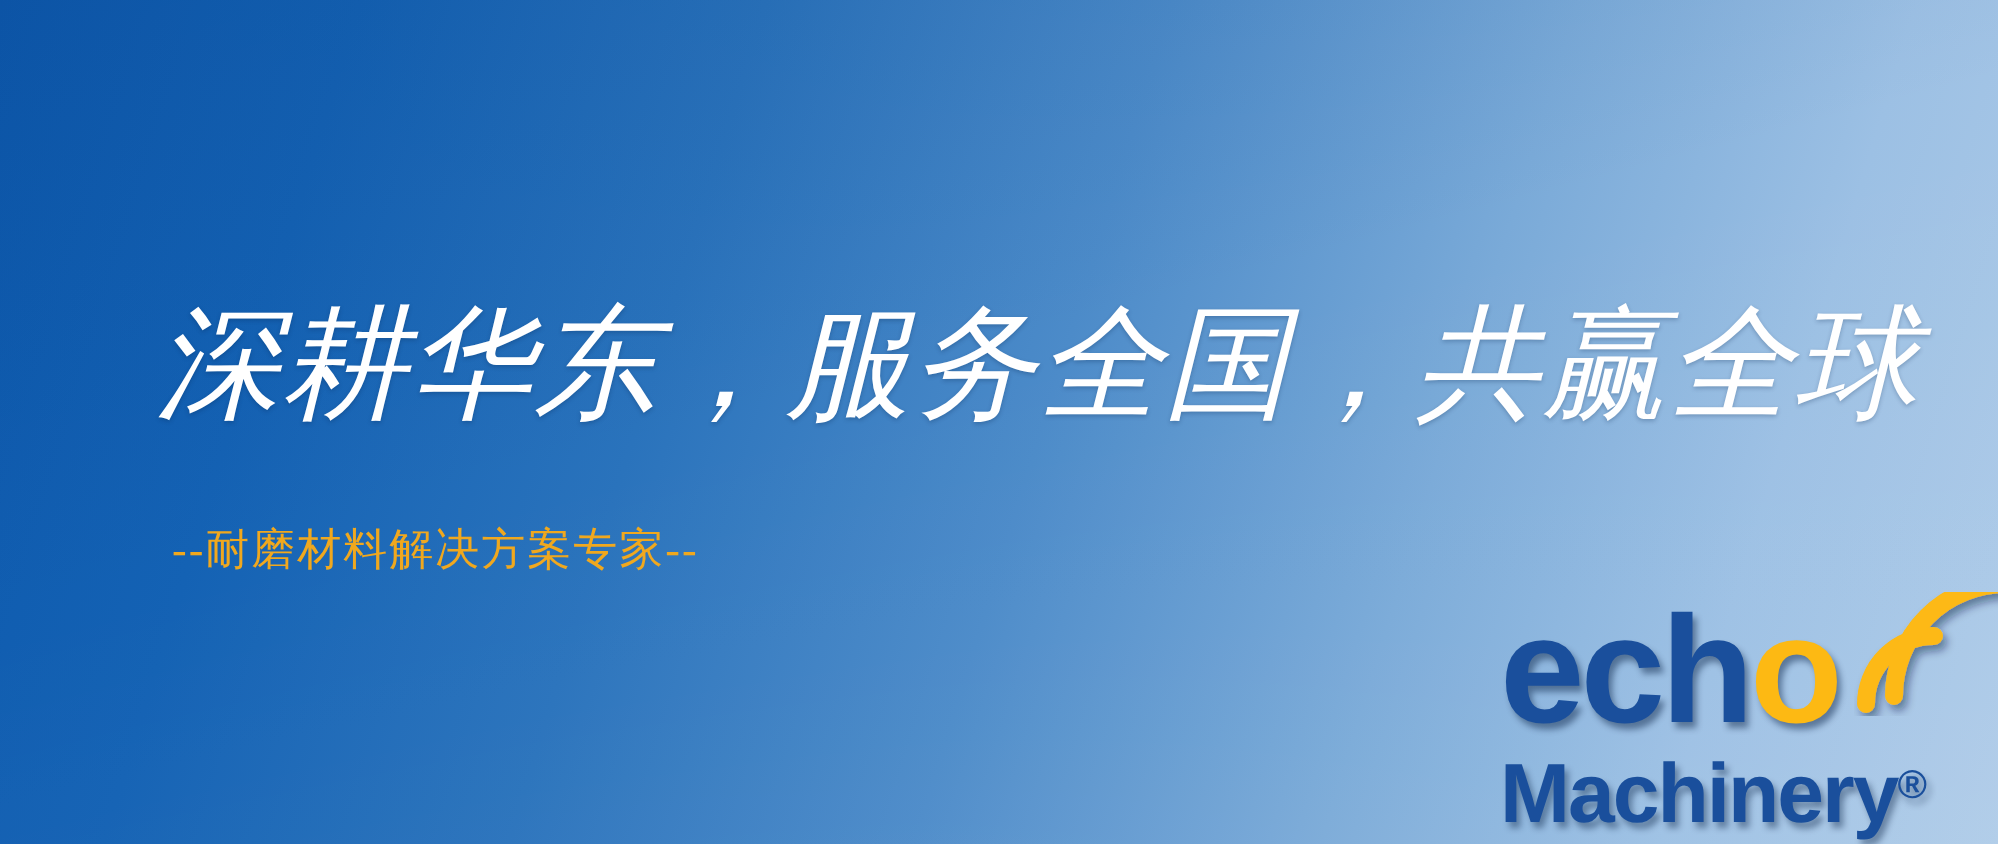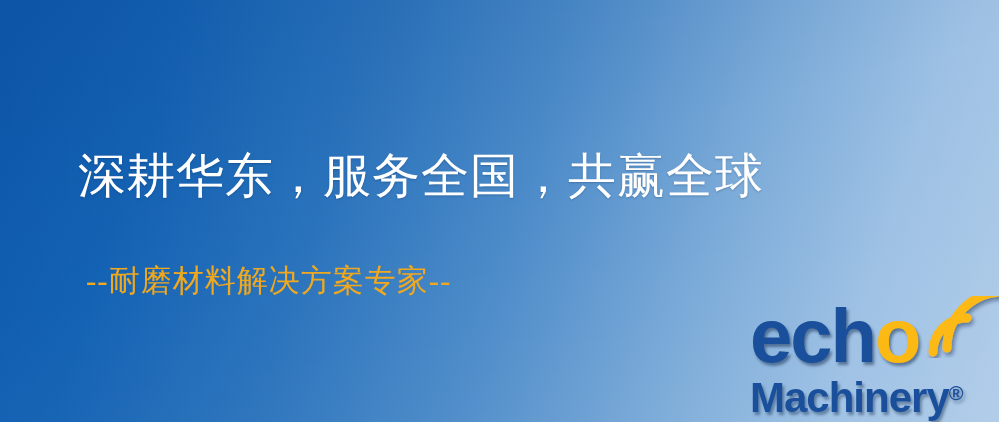--- a/index.html
+++ b/index.html
@@ -33,34 +33,35 @@
         rgba(0,40,100,0.00) 45%,
         rgba(255,255,255,0.05) 100%);
     pointer-events: none;
   }
 
   #headline {
     position: absolute;
     left: 78px;
     top: 148px;
     font-family: "Liberation Serif", "DejaVu Serif", serif;
-    font-size: 48px;
+    font-size: 62px;
     line-height: 1.15;
     color: #ffffff;
     letter-spacing: 1px;
     white-space: nowrap;
     text-shadow: 0 1px 2px rgba(0,30,70,0.25);
+    font-style: italic;
   }
 
   #subtitle {
     position: absolute;
     left: 86px;
     top: 262px;
     font-family: "Liberation Serif", "DejaVu Serif", serif;
-    font-size: 31px;
+    font-size: 22px;
     line-height: 1.2;
     color: #f0a81e;
     letter-spacing: 1px;
     white-space: nowrap;
     text-align: right;
   }
 
   
   #logo {
     position: absolute;

